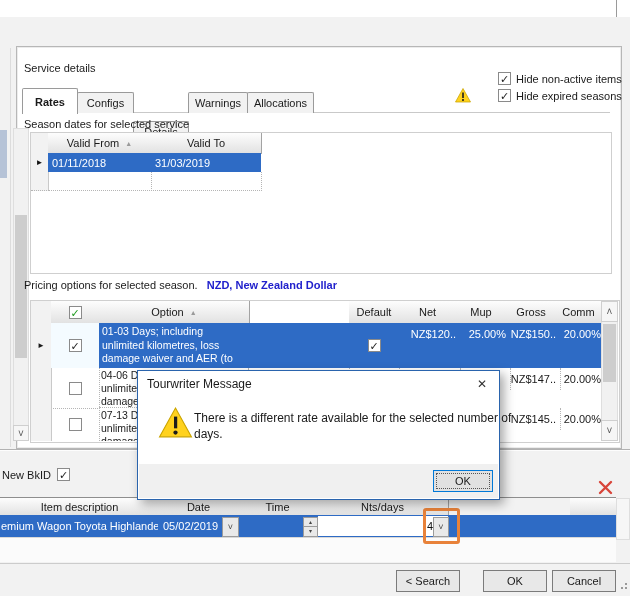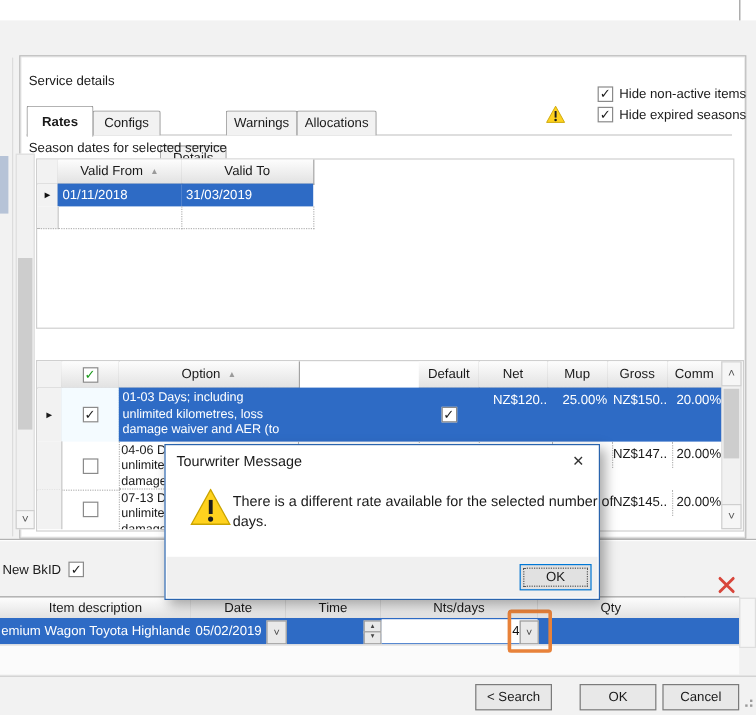--- a/index.html
+++ b/index.html
@@ -113,20 +113,24 @@
     </div>
     <div class="abs cell sel" style="left:120px;top:20px;width:110px;height:19px;padding-left:4px;box-sizing:border-box;">
       <span>31/03/2019</span>
     </div>
 
     <div class="abs rowhdr dotted-b" style="left:0;top:39px;width:17px;height:18px;"></div>
     <div class="abs dotted-r dotted-b" style="left:17px;top:39px;width:103px;height:18px;"></div>
     <div class="abs dotted-r dotted-b" style="left:120px;top:39px;width:110px;height:18px;"></div>
   </div>
 
+  <div class="abs txt" style="left:24px;top:279px;">
+    <span>Pricing options for selected season.</span>
+    <span style="color:#2121cc;font-weight:bold;margin-left:6px;">NZD, New Zealand Dollar</span>
+  </div>
 
   <div class="abs" style="left:30px;top:300px;width:588px;height:141px;background:#fff;border:1px solid #cfcfcf;overflow:hidden;">
 
     <div class="abs ghead rowhdr" style="left:0;top:0;width:20px;height:22px;"></div>
     <div class="abs ghead" style="left:20px;top:0;width:48px;height:22px;">
       <span class="cb green"><span>✓</span></span>
     </div>
     <div class="abs ghead" style="left:68px;top:0;width:150px;height:22px;">
       <span>Option</span>
       <span class="sort">▲</span>
@@ -241,23 +245,20 @@
         <span>Item description</span>
       </div>
     <div class="abs ghead" style="left:159px;top:1px;width:79px;height:17px;">
         <span>Date</span>
       </div>
     <div class="abs ghead" style="left:238px;top:1px;width:79px;height:17px;">
         <span>Time</span>
       </div>
     <div class="abs ghead" style="left:317px;top:1px;width:131px;height:17px;">
         <span>Nts/days</span>
-      </div>
-    <div class="abs ghead" style="left:448px;top:1px;width:122px;height:17px;">
-        <span>Qty</span>
       </div>
     <div class="abs ghead" style="left:570px;top:1px;width:46px;height:17px;"></div>
 
     <div class="abs sel" style="left:0;top:18px;width:616px;height:22px;"></div>
     <div class="abs cell" style="left:1px;top:18px;width:157px;height:22px;color:#fff;">
       <span class="txt">emium Wagon Toyota Highlander AWD o..</span>
     </div>
     <div class="abs cell" style="left:163px;top:18px;width:60px;height:22px;color:#fff;">
       <span>05/02/2019</span>
     </div>

